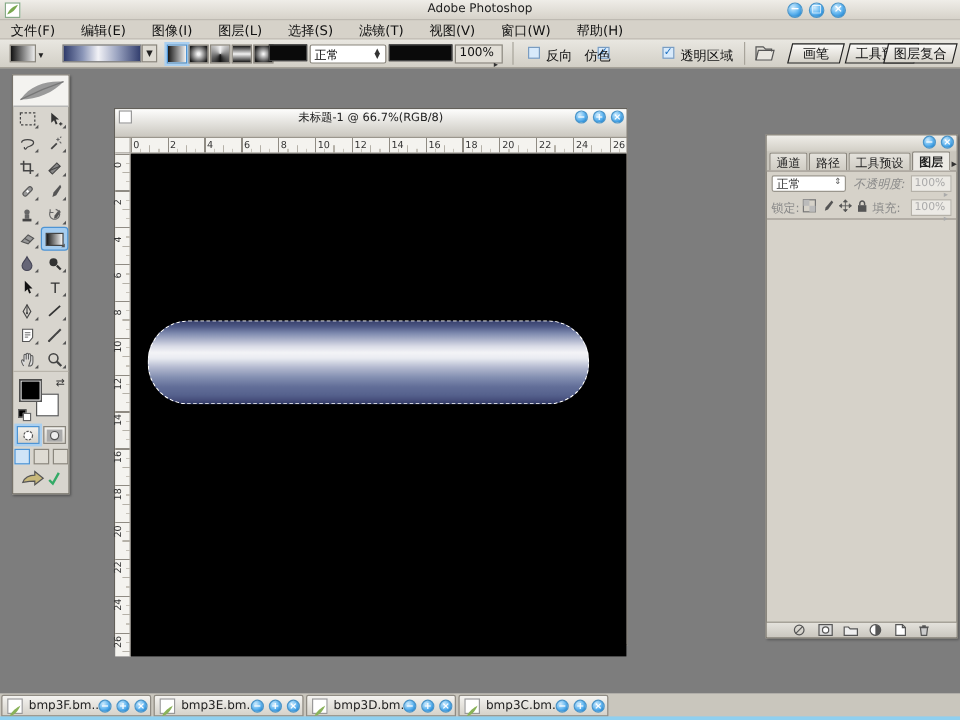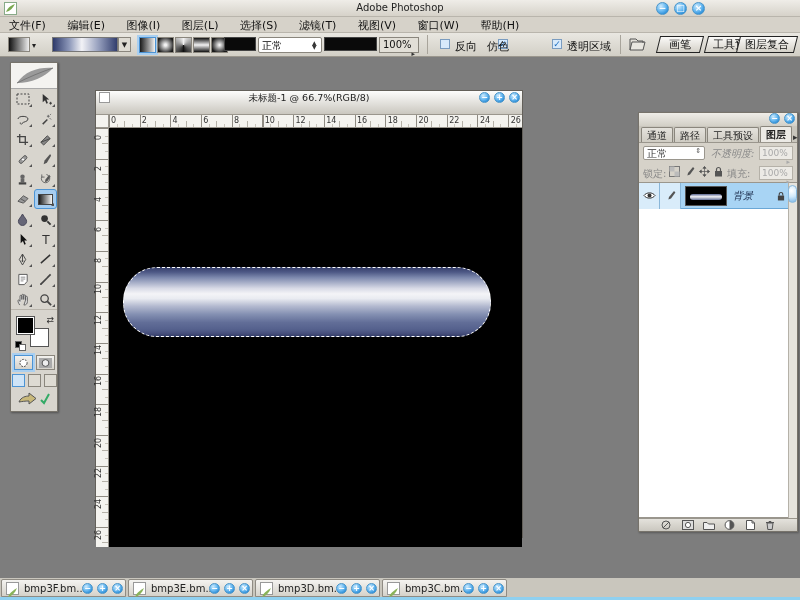--- a/index.html
+++ b/index.html
@@ -445,46 +445,20 @@
             <path d="M5.5 0.5 V10.5 M0.5 5.5 H10.5 M5.5 0.5 l-1.6 1.8 h3.2 Z M5.5 10.5 l-1.6 -1.8 h3.2 Z M0.5 5.5 l1.8 -1.6 v3.2 Z M10.5 5.5 l-1.8 -1.6 v3.2 Z" stroke="#555" fill="#555" stroke-width=".7"></path>
           </svg>
         <svg width="9" height="11" viewBox="0 0 9 11">
             <rect x="1" y="5" width="7" height="5.5" fill="#555"></rect>
             <path d="M2.5 5 V3.5 a2 2 0 0 1 4 0 V5" fill="none" stroke="#555" stroke-width="1.2"></path>
           </svg>
       </div>
       <span class="pc-label" style="left:88px;top:24px;">填充:</span>
       <span class="pc-val" style="left:120px;top:23px;"><span>100%</span><span style="float:right;font-size:7px;">▸</span></span>
     </div>
-    <div id="layers-list">
-      <div id="layer-row">
-        <div class="lcell">
-          <svg width="13" height="9" viewBox="0 0 13 9">
-              <path d="M1 4.5 C3.5 1 9.5 1 12 4.5 C9.5 8 3.5 8 1 4.5 Z" fill="#fff" stroke="#333"></path>
-              <circle cx="6.5" cy="4.5" r="2" fill="#333"></circle>
-            </svg>
-        </div>
-        <div class="lcell">
-          <svg width="11" height="11" viewBox="0 0 11 11">
-              <path d="M9 1 L4 7 L3.4 9.6 L6 8.6 L10.4 2.6 Z" fill="#555"></path>
-            </svg>
-        </div>
-        <div id="layer-thumb">
-            <div class="stripe"></div>
-          </div>
-        <span id="layer-name">背景</span>
-        <svg id="layer-lock" width="8" height="10" viewBox="0 0 9 11">
-            <rect x="1" y="5" width="7" height="5.5" fill="#444"></rect>
-            <path d="M2.5 5 V3.5 a2 2 0 0 1 4 0 V5" fill="none" stroke="#444" stroke-width="1.2"></path>
-          </svg>
-      </div>
-      <div id="panel-scroll">
-          <div id="panel-thumbbtn"></div>
-        </div>
-    </div>
     <div id="panel-bottom">
       <svg width="12" height="10" viewBox="0 0 12 10">
           <circle cx="5" cy="5" r="4" fill="none" stroke="#555"></circle>
           <path d="M2 8 L8 2" stroke="#555"></path>
         </svg>
       <svg width="12" height="10" viewBox="0 0 12 10">
           <rect x="0.5" y="0.5" width="11" height="9" fill="#ddd" stroke="#555"></rect>
           <circle cx="6" cy="5" r="2.6" fill="#fff" stroke="#555"></circle>
         </svg>
       <svg width="12" height="10" viewBox="0 0 12 10">

